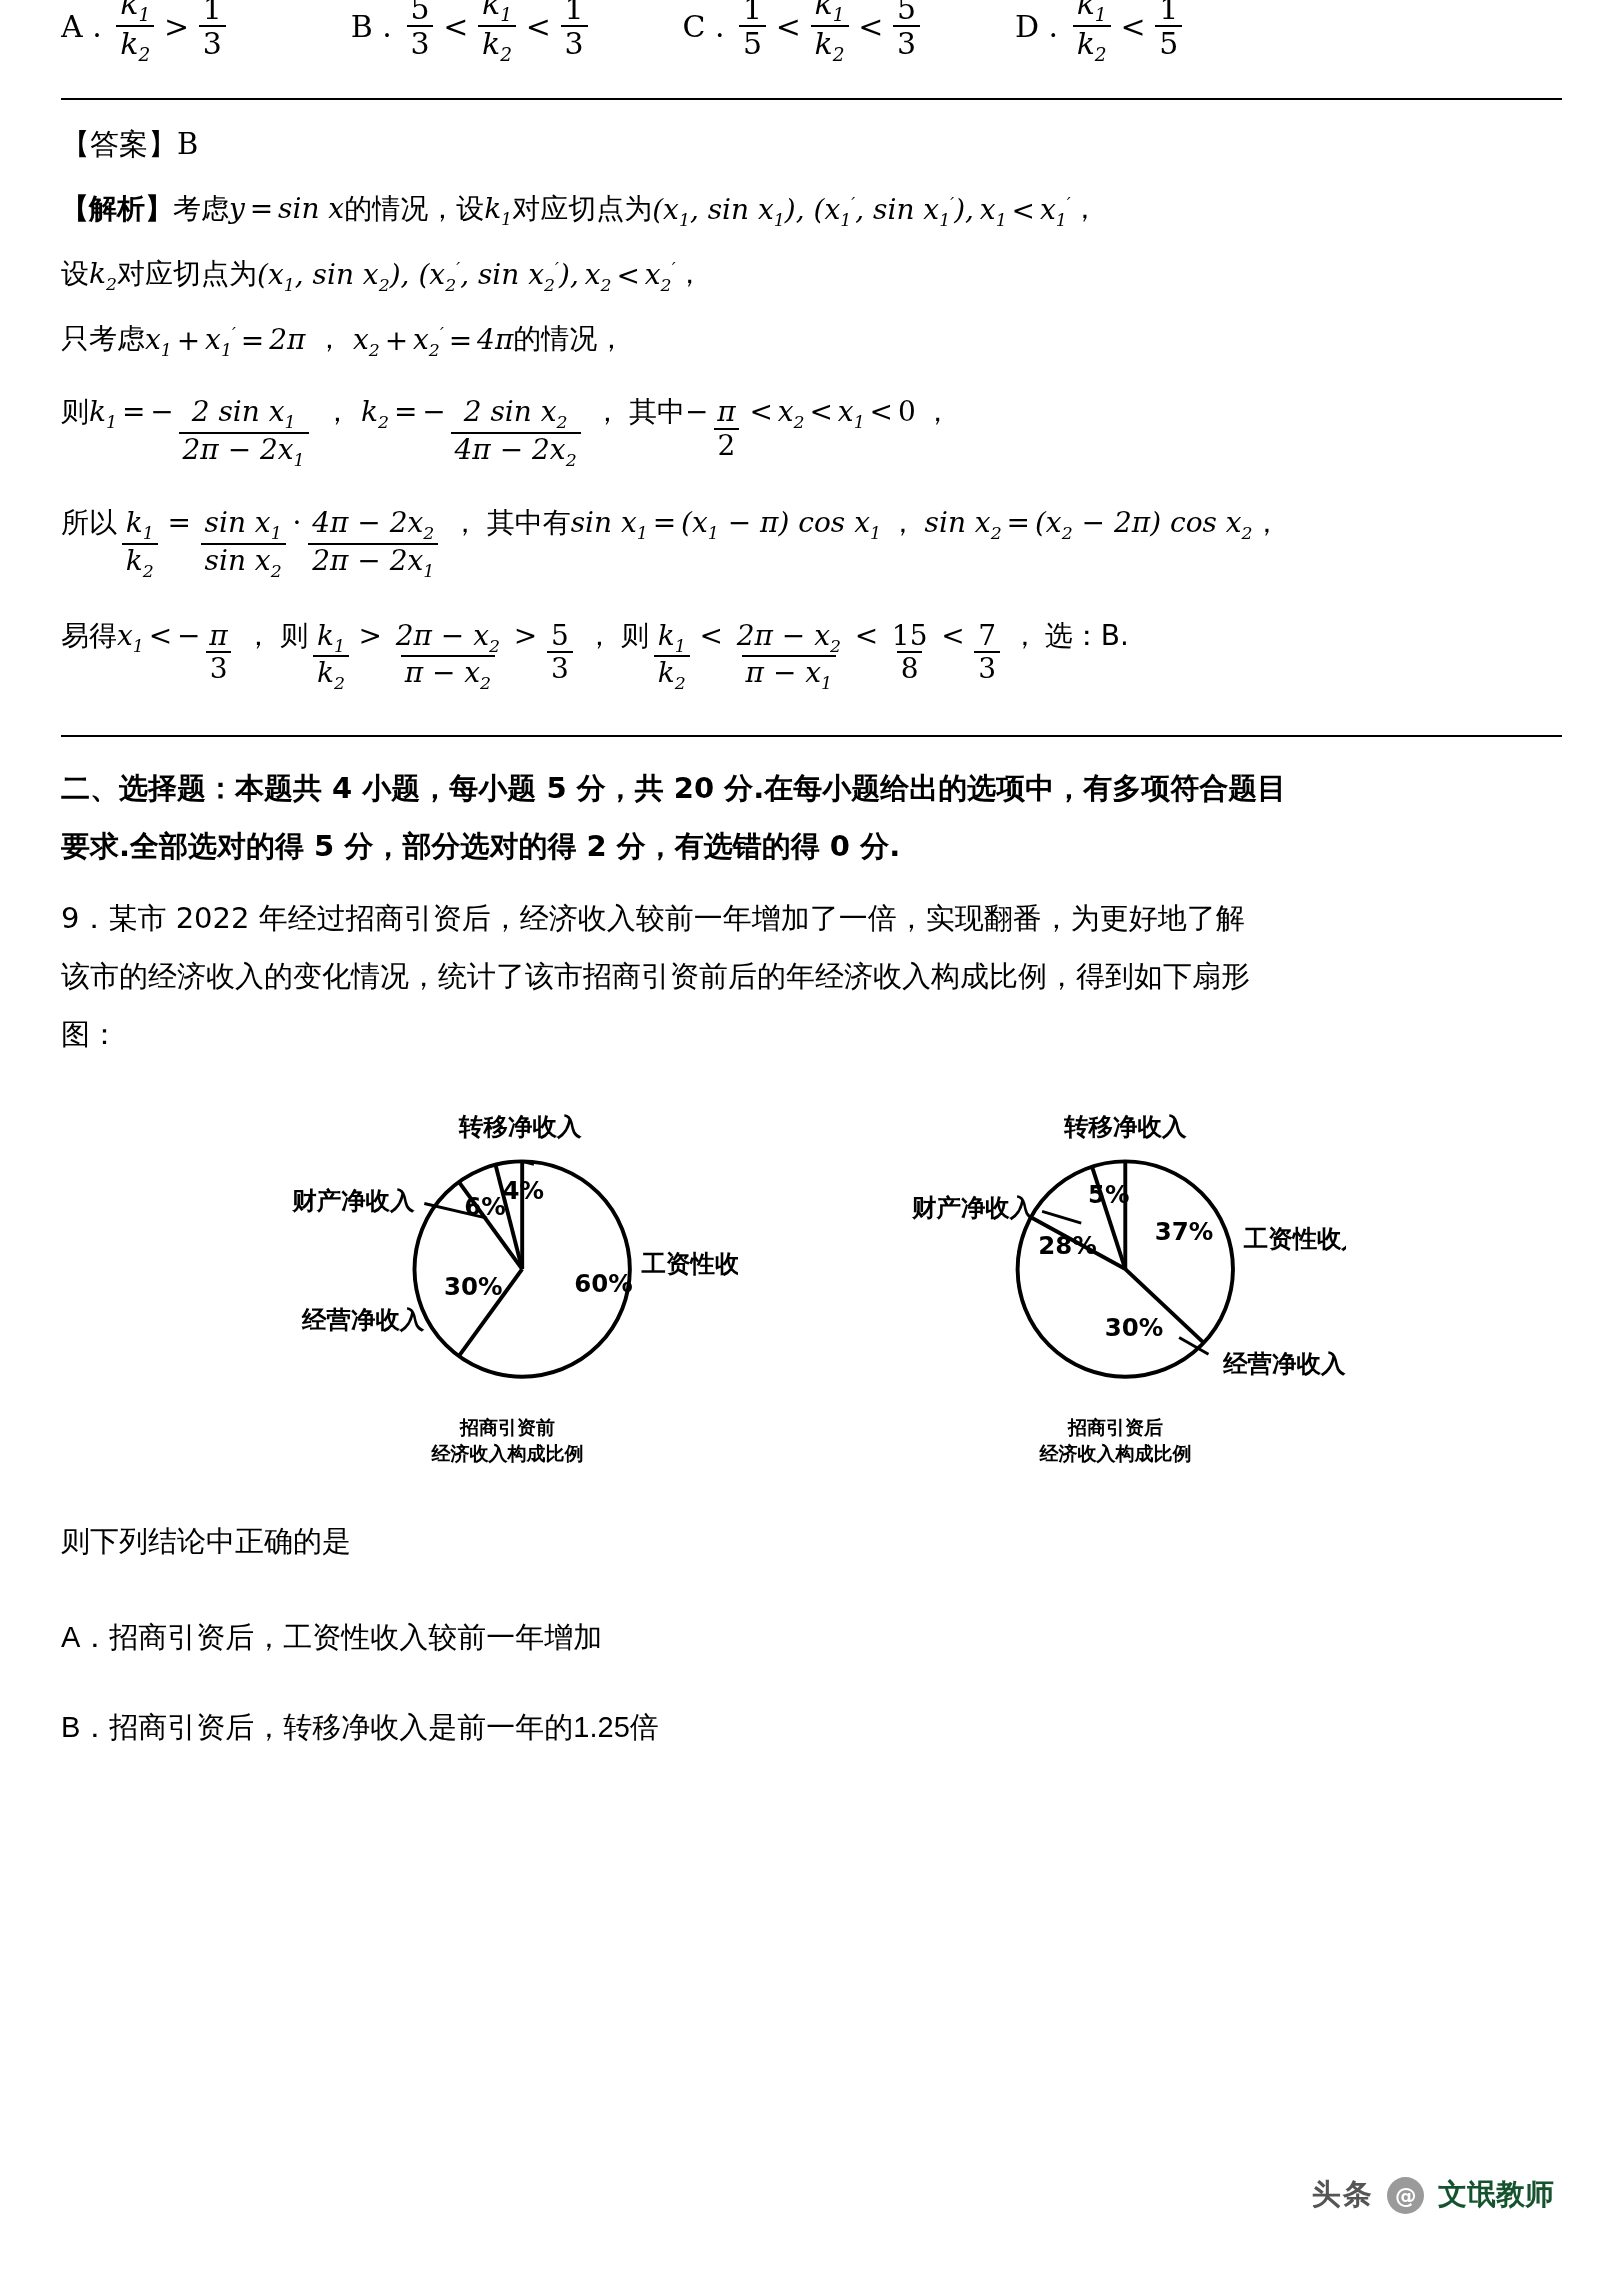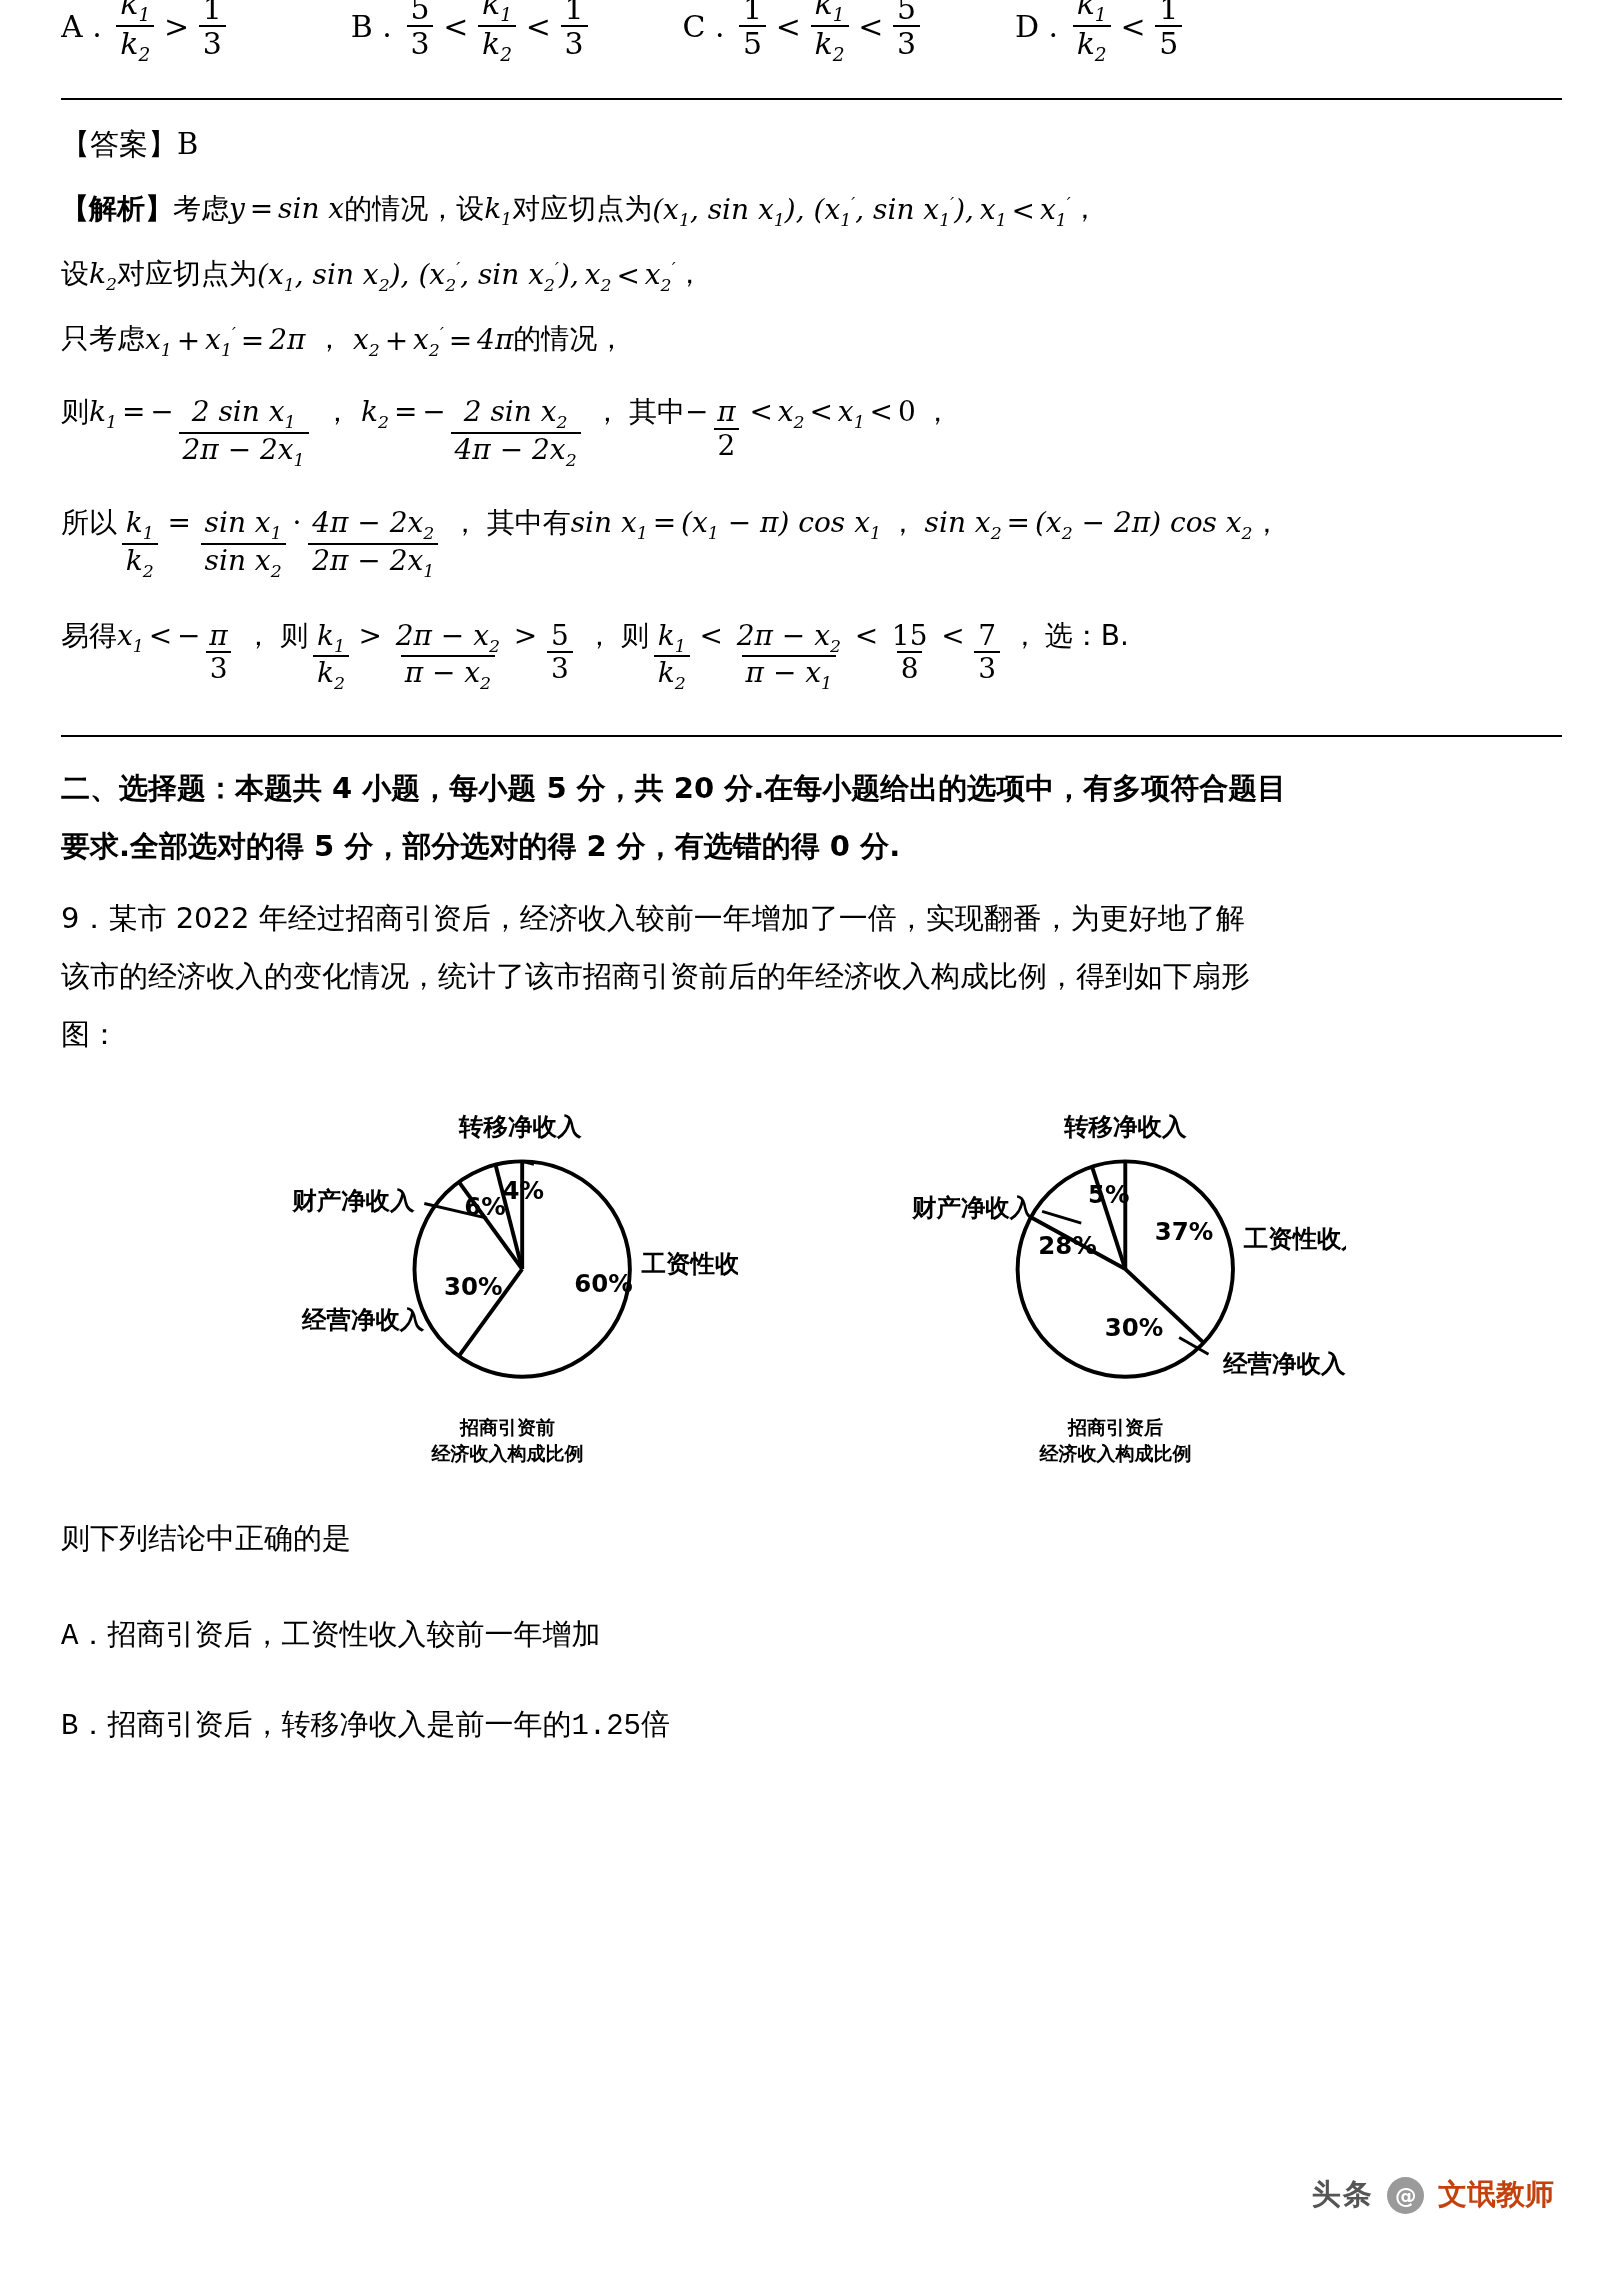--- a/index.html
+++ b/index.html
@@ -91,21 +91,21 @@
   .q-body {
     font-size: 29px;
     line-height: 2.0;
     margin-top: 13.7px;
     font-family: "DejaVu Sans", sans-serif;
   }
 
   .opt-line {
     font-size: 29px;
     line-height: 2.1;
-    font-family: Liberation Mono, monospace;
+    font-family: Liberation Sans, sans-serif;
   }
 
   
   .charts {
     display: flex;
     justify-content: center;
     gap: 147px;
     margin-top: 25.5px;
   }
   .chart-unit {
@@ -141,21 +141,21 @@
     font-family: "DejaVu Sans", sans-serif;
   }
   .wm-circle {
     width: 37px; height: 37px; border-radius: 50%;
     background: #9a9a9a; display: flex; align-items: center; justify-content: center;
     color: #fff; font-size: 21.6px; font-weight: bold;
   }
   .wm-text {
     font-size: 29px;
     font-weight: bold;
-    color: #c2410c;
+    color: #14532d;
     font-family: "DejaVu Sans", sans-serif;
   }
 </style>
 </head>
 <body>
 
 <div class="page">
 
   <div class="choice-row">
 

